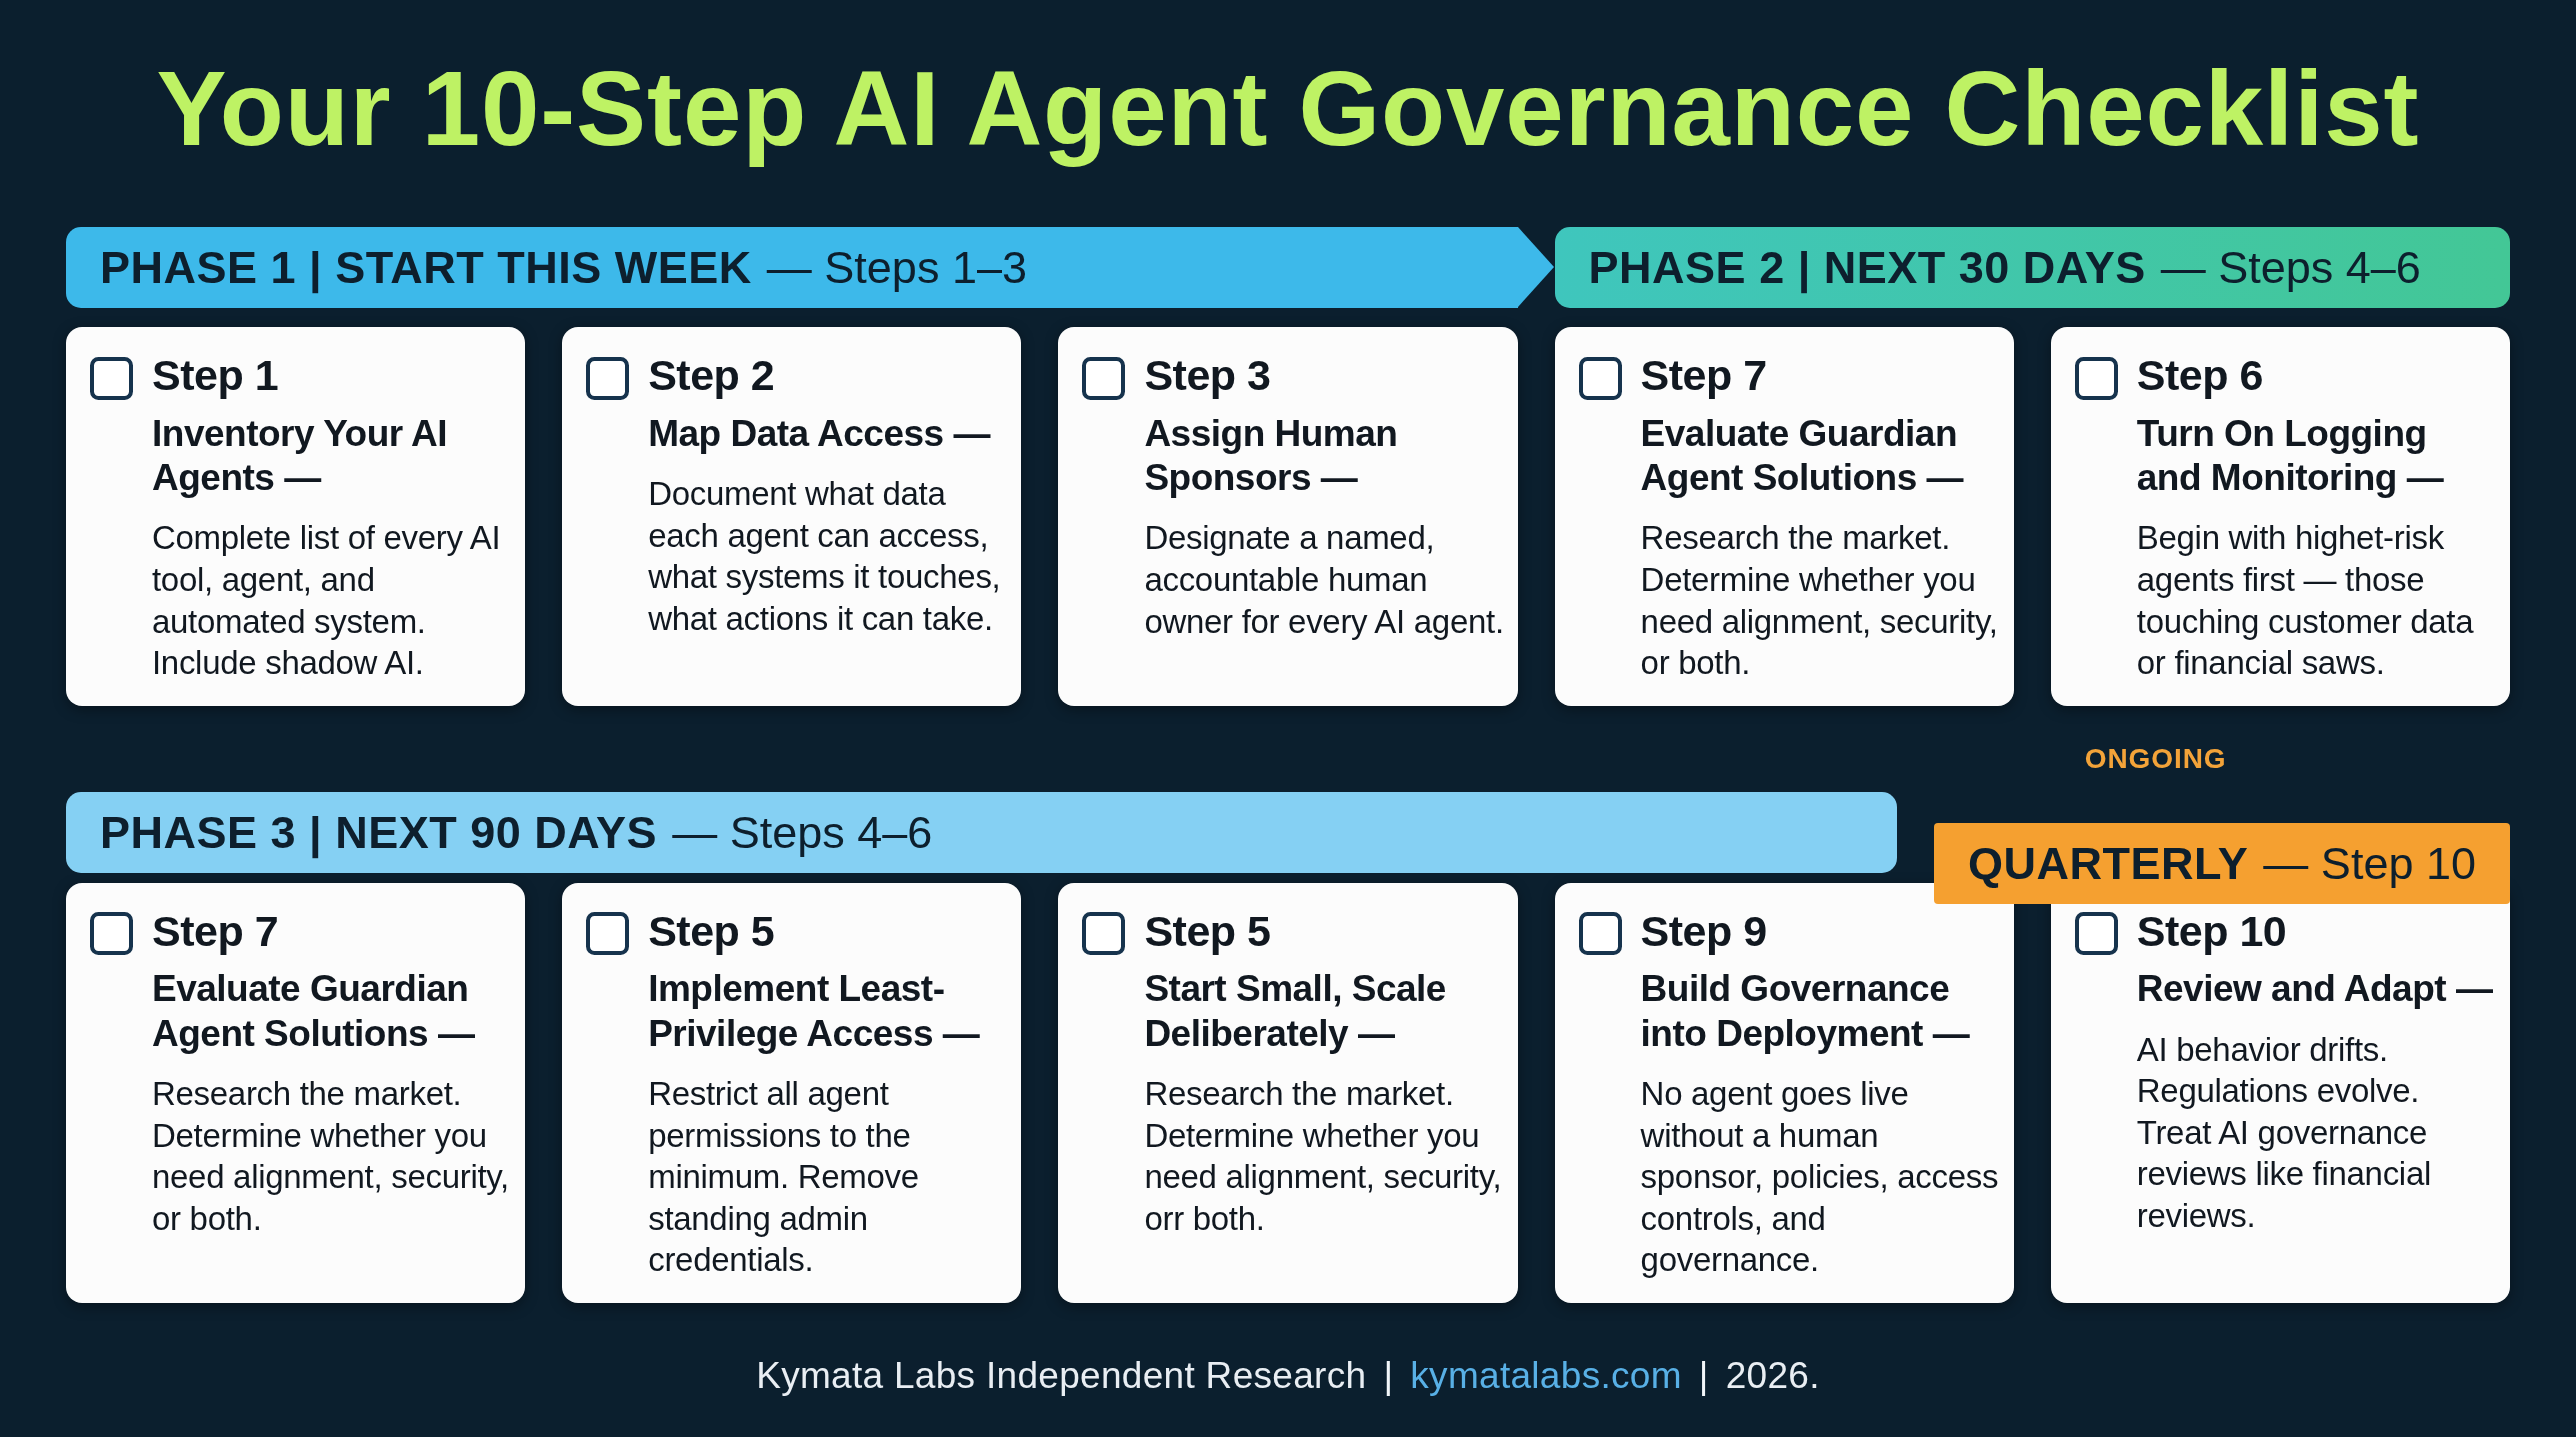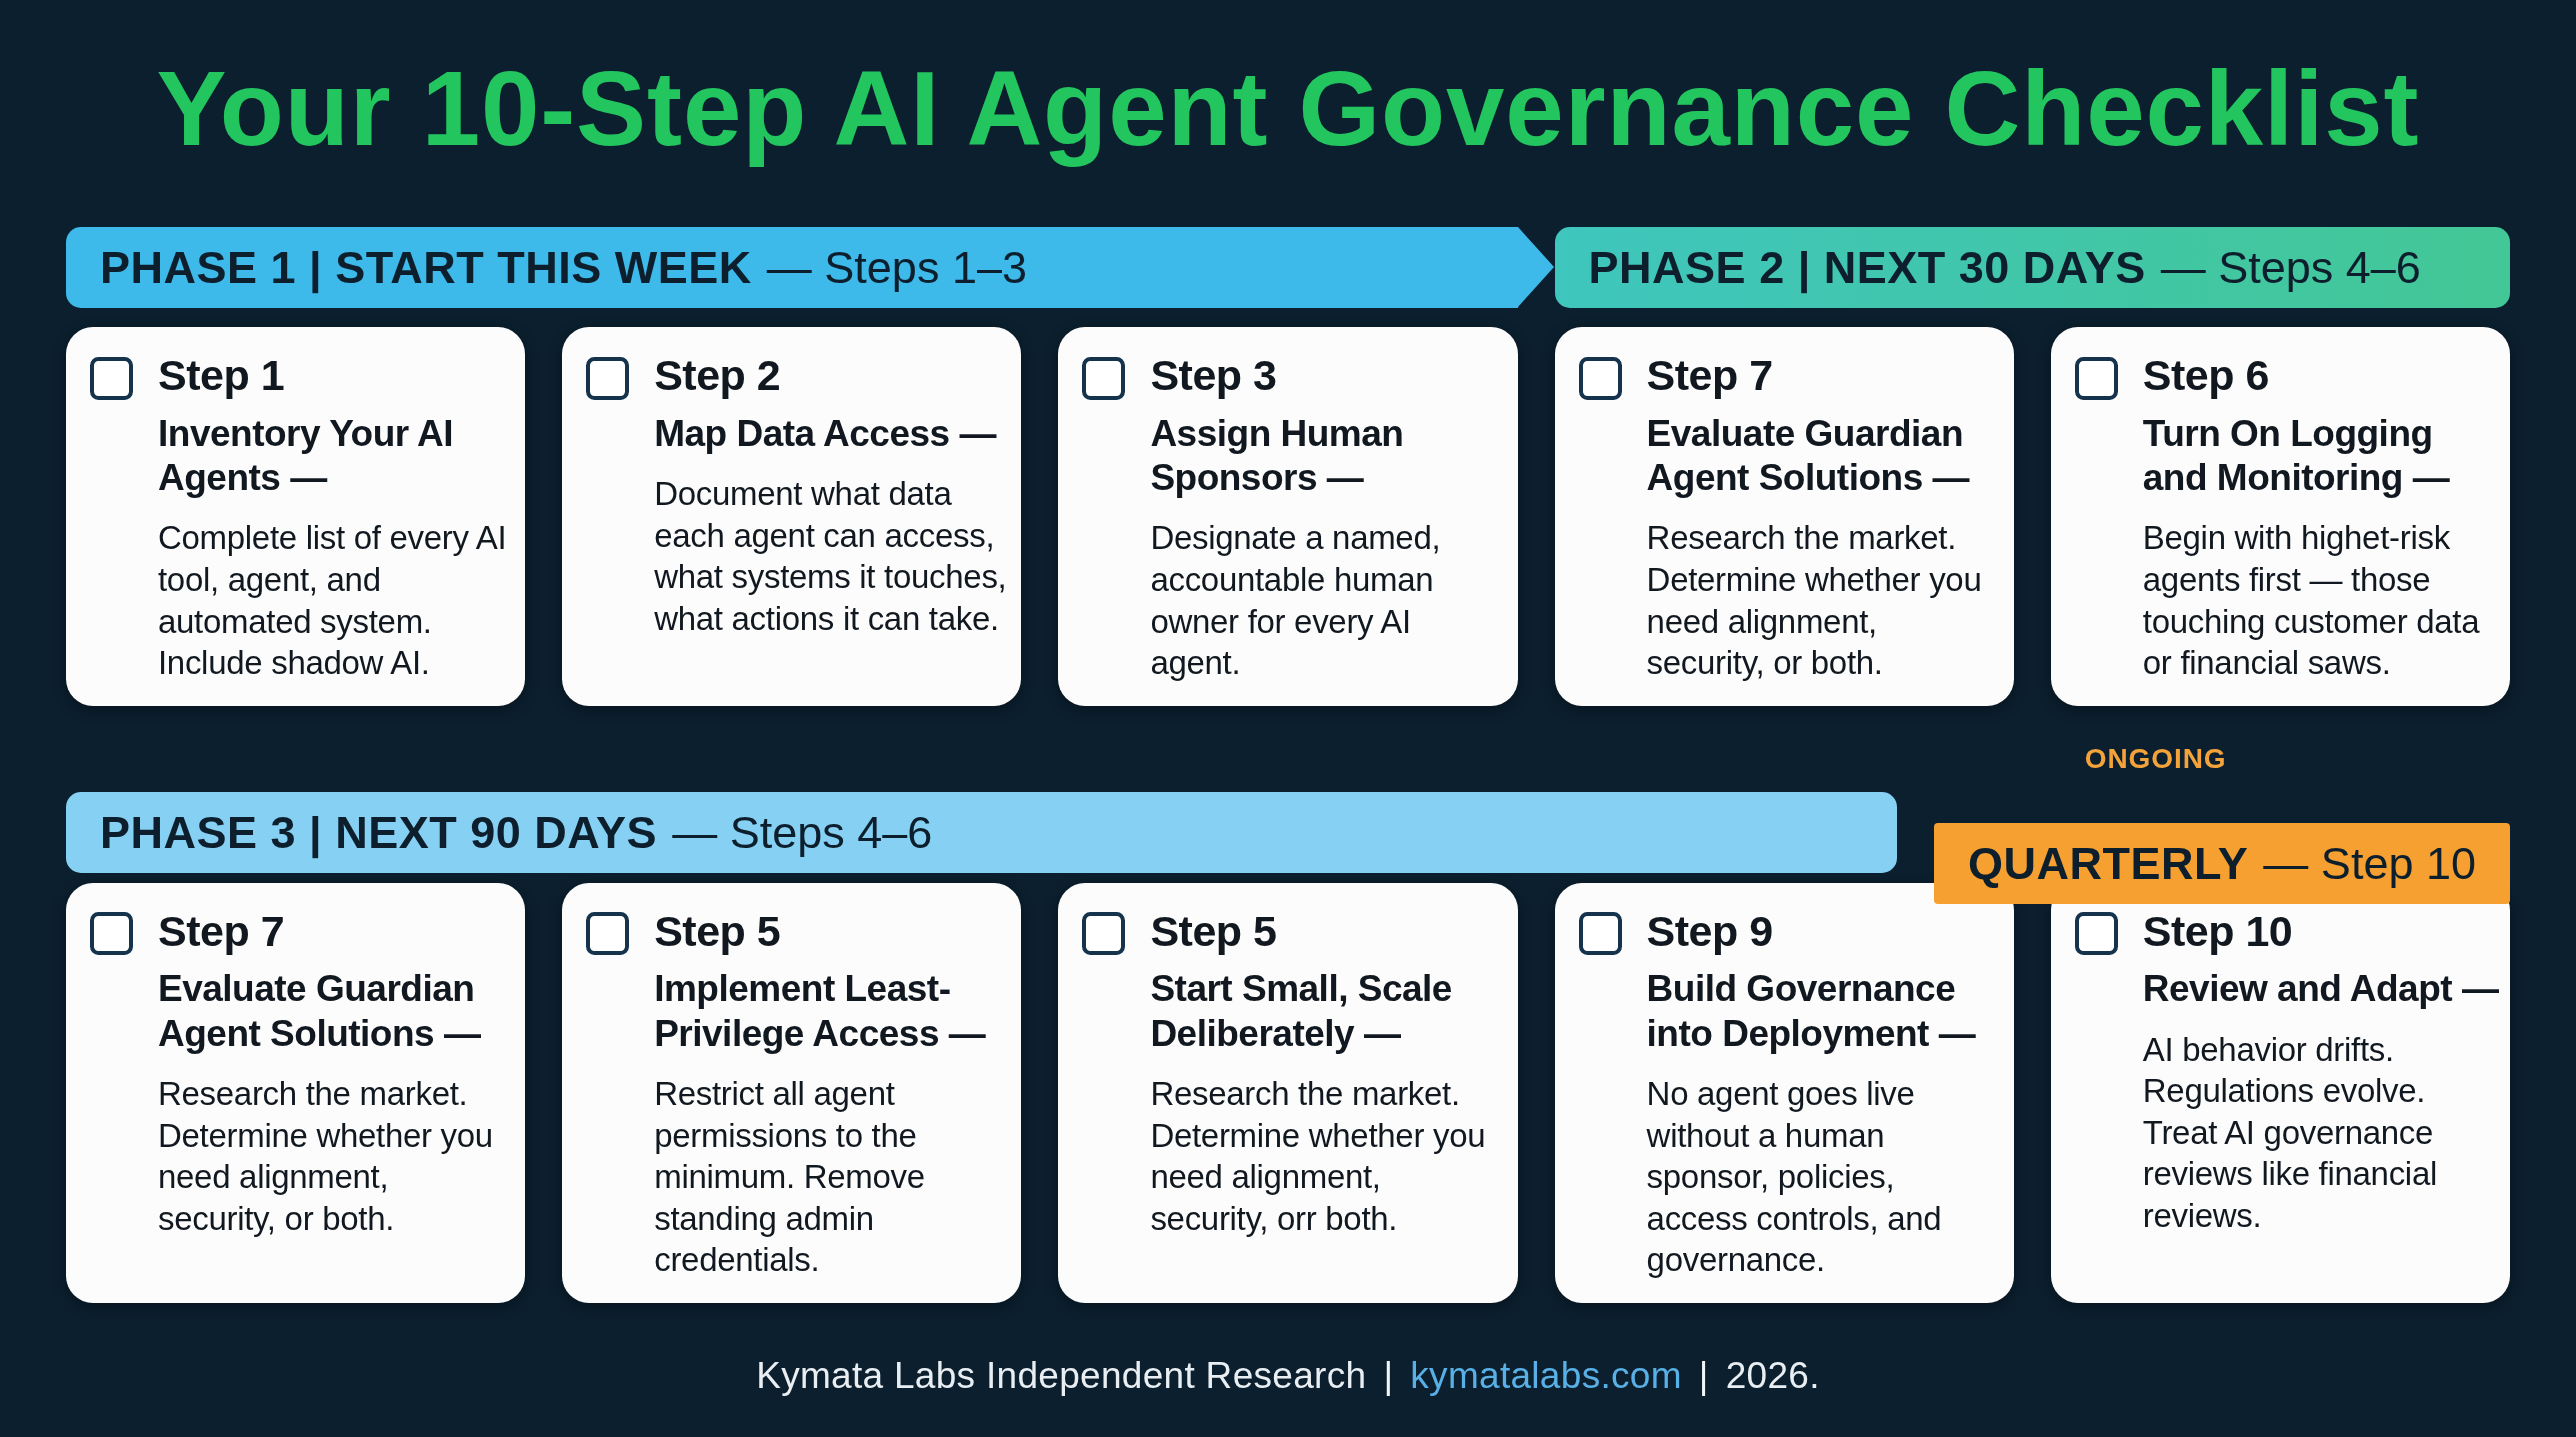--- a/index.html
+++ b/index.html
@@ -13,21 +13,21 @@
   body{
     background:var(--bg);
     font-family:"Liberation Sans", sans-serif;
     color:var(--ink);
   }
   .page{width:2576px;height:1438px;padding:0 66px;position:relative;}
 
   .main-title{
     padding-top:49px;
     text-align:center;
-    color:#22c55e;
+    color:#bef264;
     font-size:105px;
     font-weight:800;
     letter-spacing:0.9px;
     white-space:nowrap;
   }
 
   .grid5{
     display:grid;
     grid-template-columns:repeat(5,1fr);
     column-gap:37px;
@@ -78,24 +78,24 @@
     margin-top:31px;
   }
 
   .cards-row1{margin-top:19px;}
   .cards-row2{margin-top:9.4px;}
   .cards-row1 .card{min-height:378px;}
   .cards-row2 .card{min-height:405px;}
 
   .card{
     background:var(--card);
-    border-radius:27px;
+    border-radius:16px;
     padding:24px 11.2px 22.5px 24px;
     display:flex;
-    gap:25px;
+    gap:19px;
     box-shadow:0 3.7px 13px rgba(0,0,0,0.35);
   }
   .checkbox{
     flex:0 0 43px;
     width:43px;height:43px;
     margin-top:5.6px;
     background:#ffffff;
     border:4.7px solid var(--navy);
     border-radius:8.4px;
     display:inline-block;

